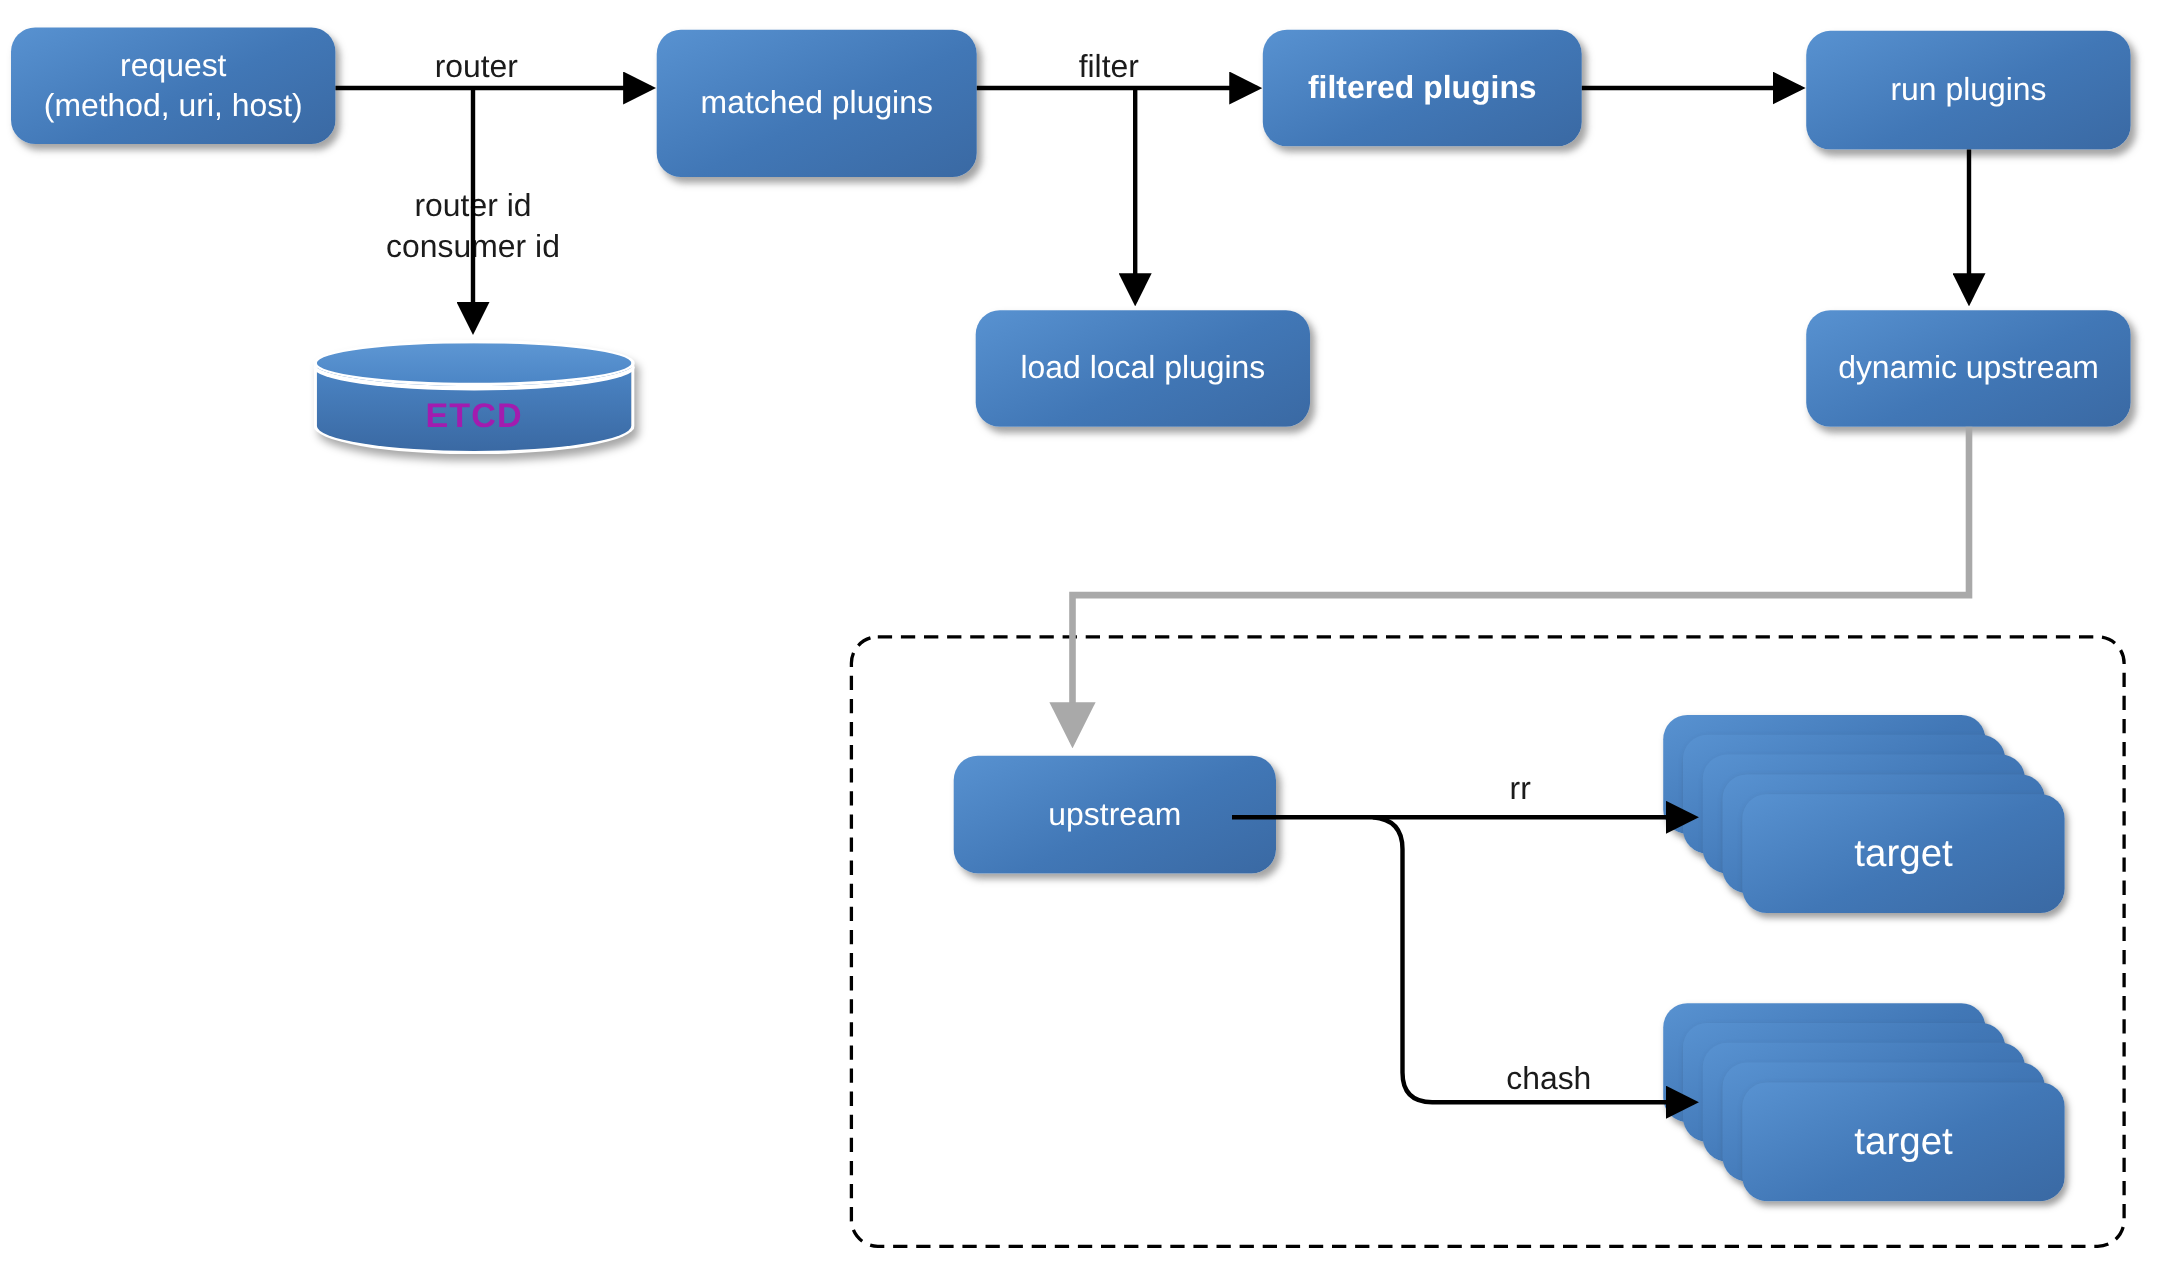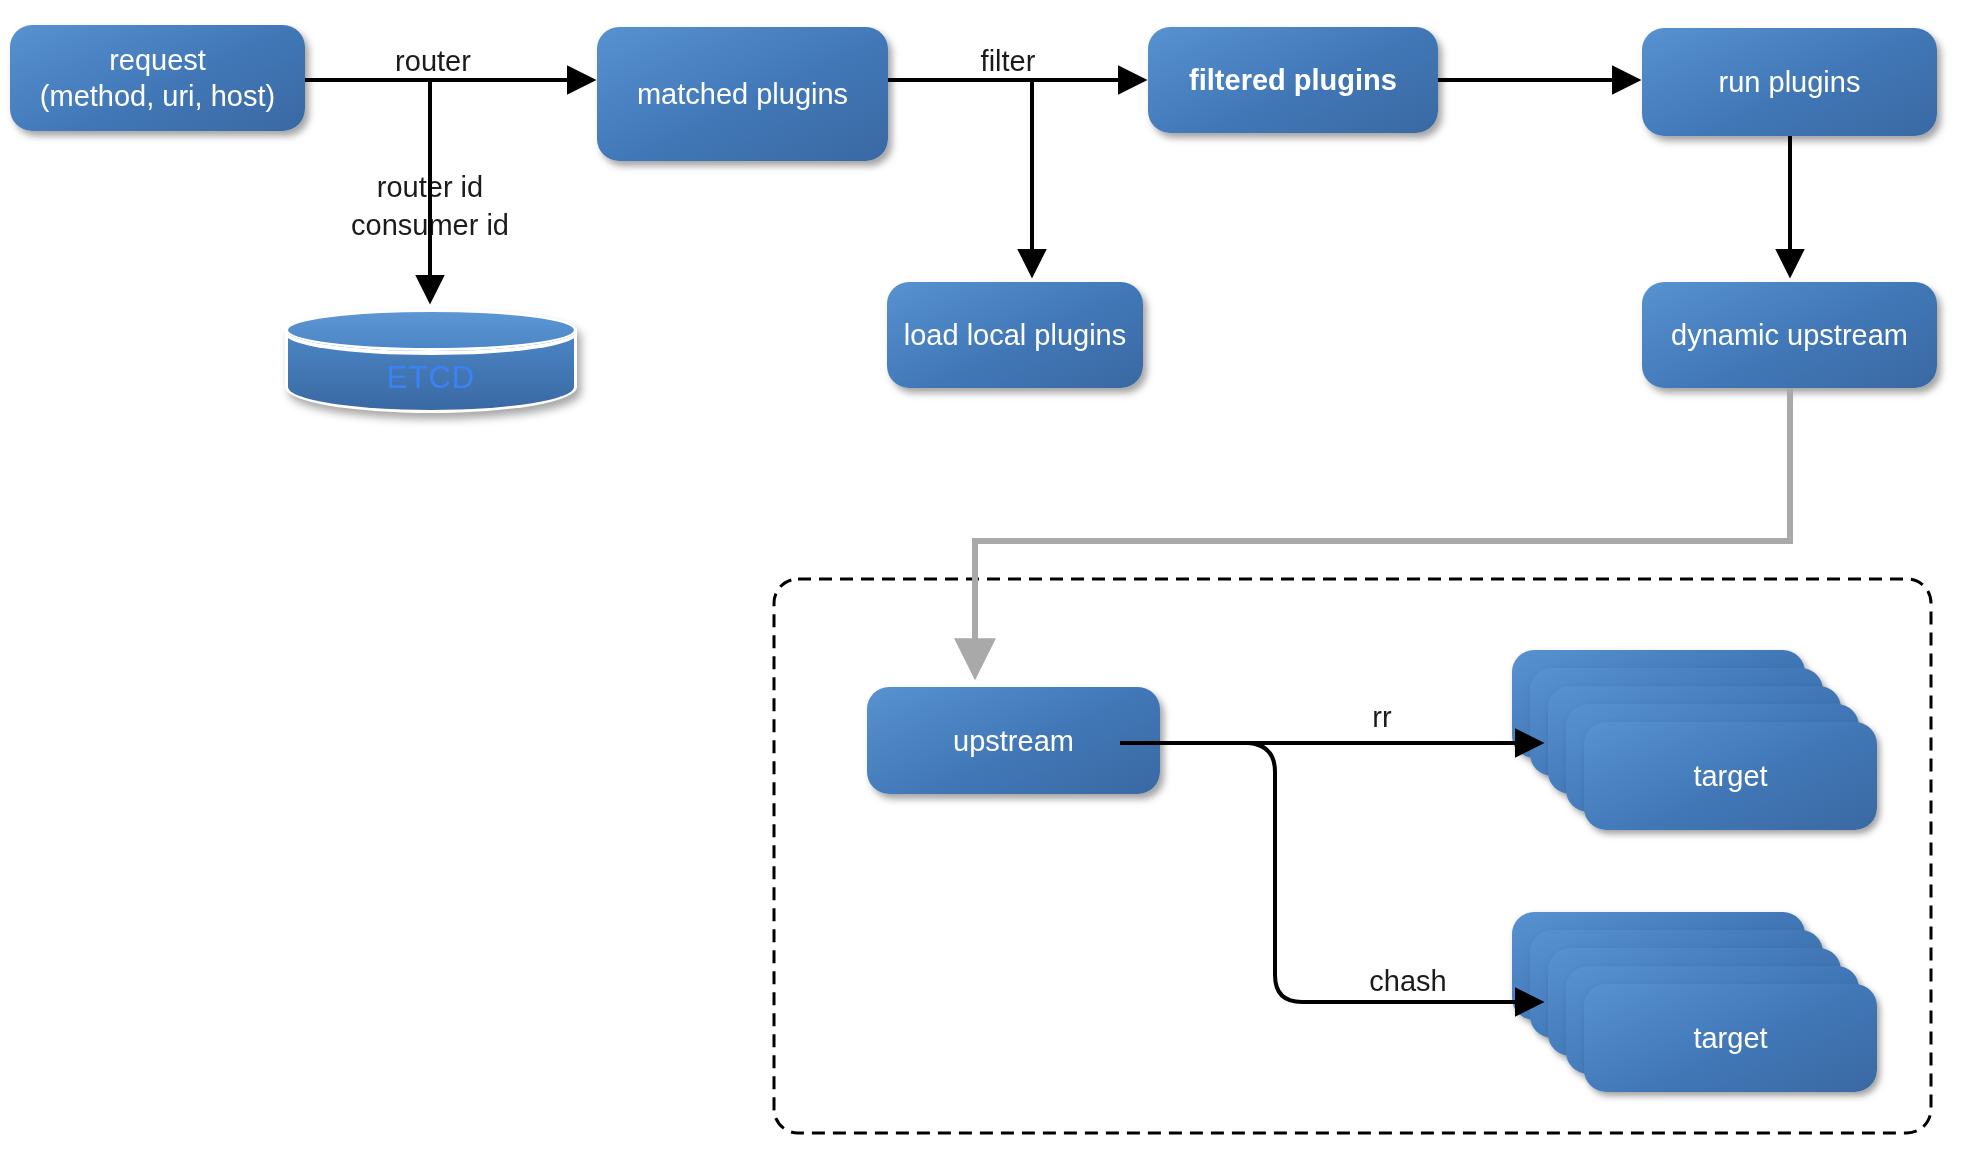--- a/index.html
+++ b/index.html
@@ -11,57 +11,57 @@
   .node{
     position:absolute;display:flex;flex-direction:column;align-items:center;justify-content:center;
     text-align:center;color:#ffffff;font-size:29px;line-height:36px;border-radius:22px;
     background:linear-gradient(155deg,#5892d1 0%,#4177b6 55%,#3a69a3 100%);
     box-shadow:4px 5px 7px rgba(90,90,90,.55);
   }
   #node-request{left:10px;top:25px;width:295px;height:106px;}
   #node-matched{left:597px;top:27px;width:291px;height:134px;}
   #node-filtered{left:1148px;top:27px;width:290px;height:106px;font-weight:bold;}
   #node-run{left:1642px;top:28px;width:295px;height:108px;}
-  #node-load-local{left:887px;top:282px;width:256px;height:106px;}
+  #node-load-local{left:887px;top:282px;width:304px;height:106px;}
   #node-dynamic-upstream{left:1642px;top:282px;width:295px;height:106px;}
   #node-upstream{left:827px;top:687px;width:293px;height:107px;margin-left:40px;}
 
   
   .stack{position:absolute;width:366px;height:181px;}
   #stack-rr{left:1512px;top:650px;}
   #stack-chash{left:1512px;top:912px;}
   .card{
     position:absolute;width:293px;height:108px;border-radius:22px;
     background:linear-gradient(155deg,#5892d1 0%,#4177b6 55%,#3a69a3 100%);
     box-shadow:3px 4px 6px rgba(70,70,70,.5);
   }
   .card.c1{left:0;top:0;}
   .card.c2{left:18px;top:18px;}
   .card.c3{left:36px;top:36px;}
   .card.c4{left:54px;top:54px;}
   .card.c5{left:72px;top:72px;display:flex;align-items:center;justify-content:center;
-           color:#fff;font-size:29px;}
+           color:#fff;font-size:35px;}
 
   
   #etcd{position:absolute;left:285px;top:309px;width:292px;height:104px;
         filter:drop-shadow(4px 6px 4px rgba(0,0,0,.35));}
   .etcd-body{
     position:absolute;left:0;right:0;top:21px;bottom:0;box-sizing:border-box;
     background:linear-gradient(180deg,#4c86c6 0%,#3a69a3 100%);
     border:3px solid #fff;border-top:none;
     border-radius:0 0 146px 146px / 0 0 26px 26px;
   }
   .etcd-top{
     position:absolute;left:0;right:0;top:0;height:42px;box-sizing:border-box;
     background:linear-gradient(180deg,#5d96d3 0%,#4c86c6 100%);
     border:3px solid #fff;border-radius:50%;box-shadow:0 4px 0 #ffffff;
   }
   .etcd-label{
     position:absolute;left:0;right:0;top:34px;bottom:0;display:flex;align-items:center;
-    justify-content:center;color:#3b82f6;font-size:31px;letter-spacing:1px;
+    justify-content:center;color:#a21caf;font-size:31px;letter-spacing:1px;font-weight:bold;
   }
 
   
   .edge-label{
     position:absolute;color:#1b1b1b;font-size:29px;line-height:34px;white-space:nowrap;
     transform:translateX(-50%);text-align:center;
   }
   #lbl-router{left:433px;top:44px;}
   #lbl-filter{left:1008px;top:44px;}
   #lbl-ids{left:430px;top:168px;line-height:38px;}

